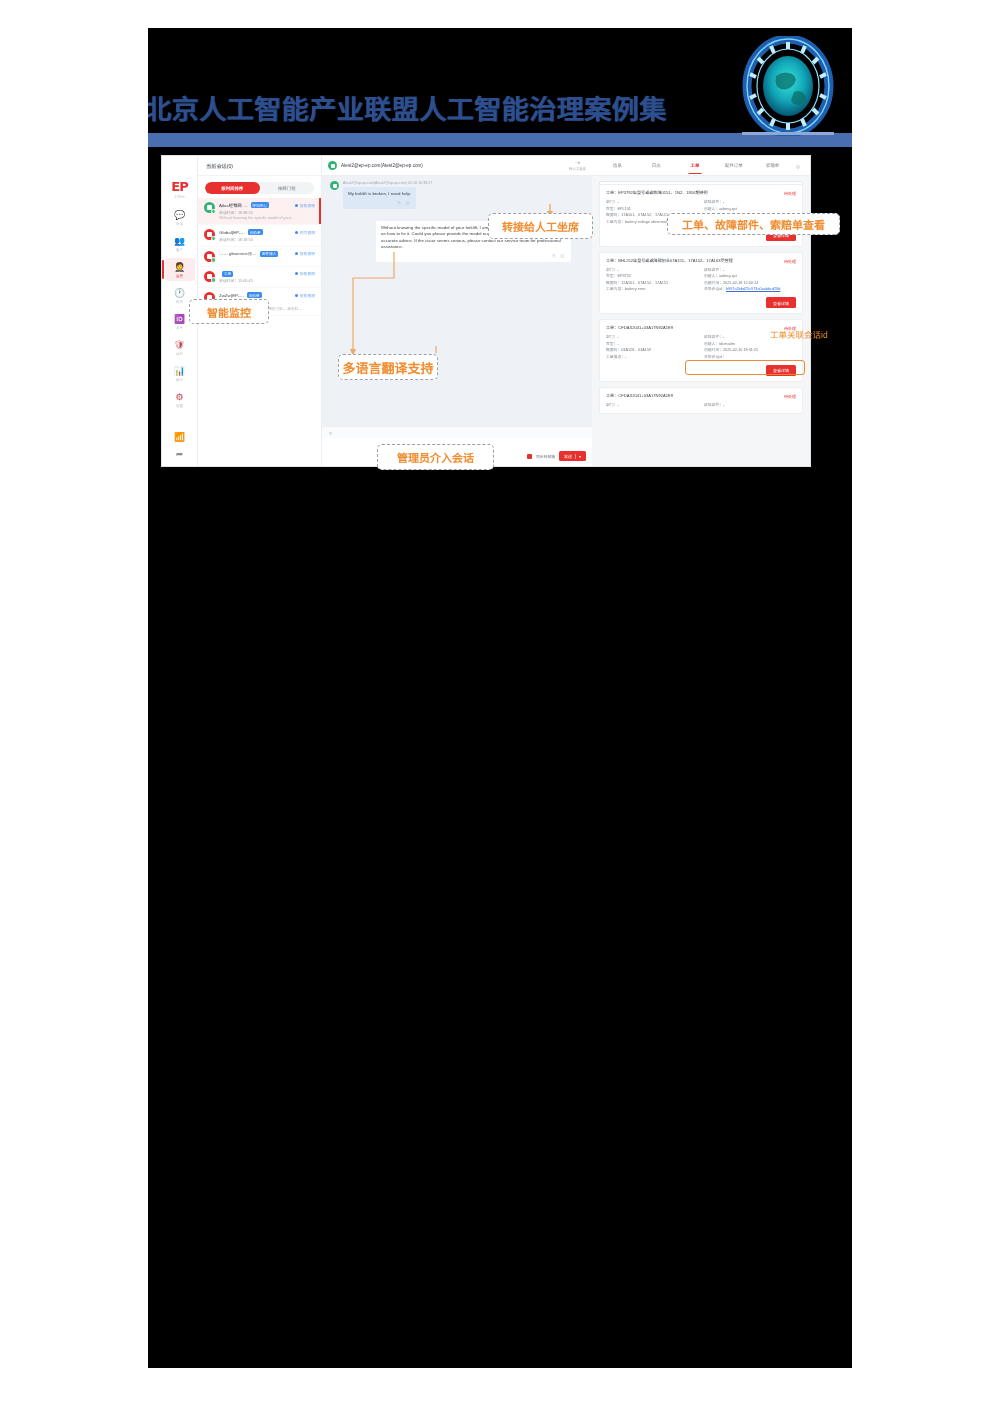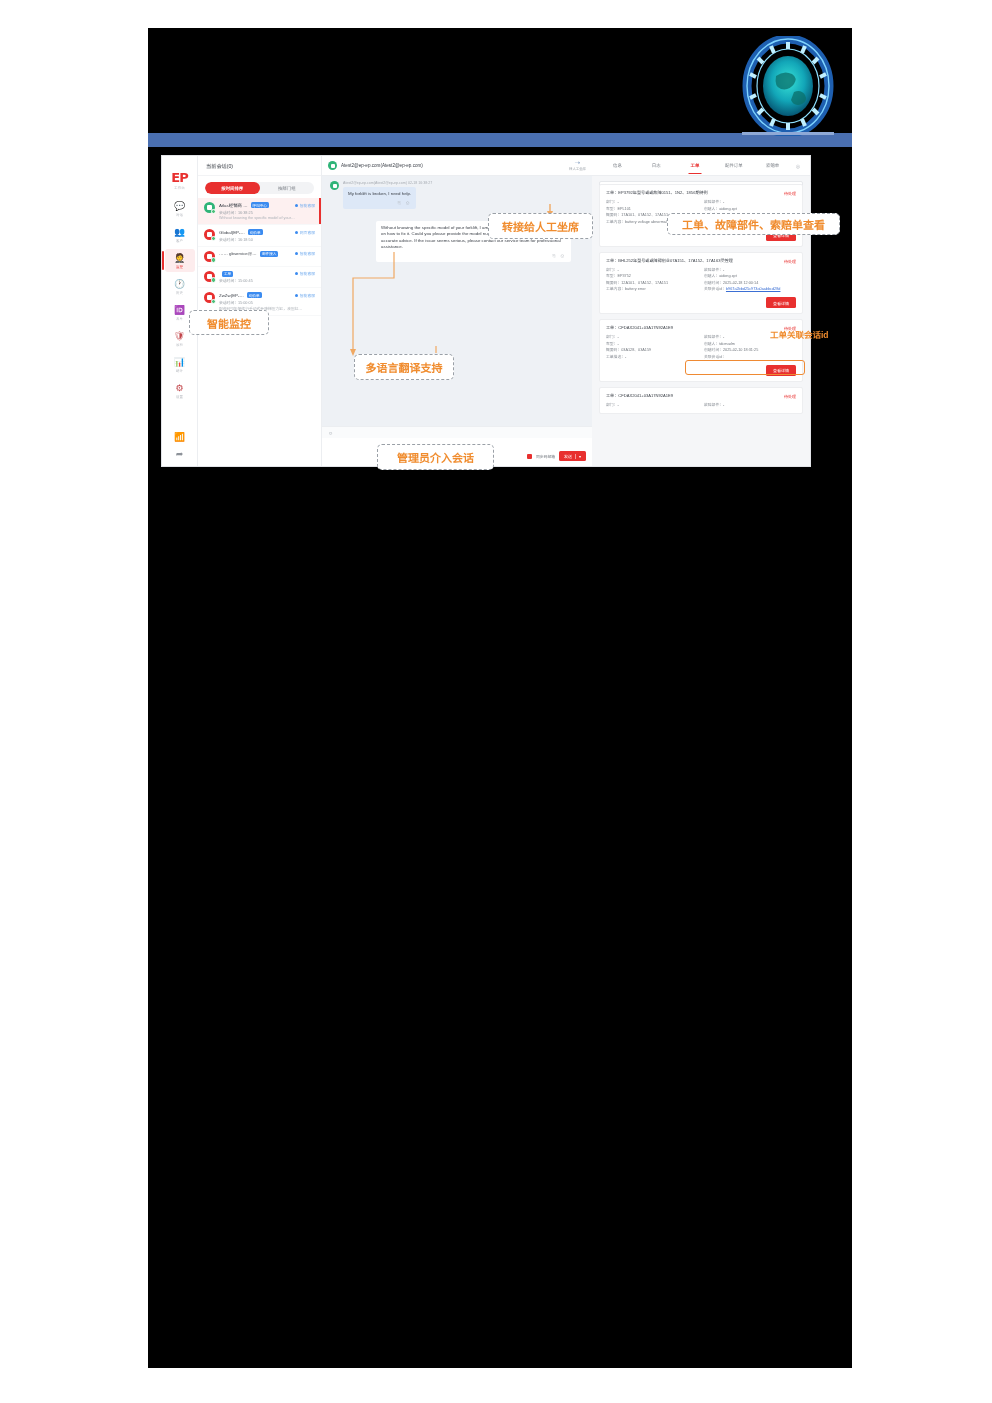--- a/index.html
+++ b/index.html
@@ -31,21 +31,21 @@
   
   #app{
     position:absolute;left:14px;top:128px;width:648px;height:310px;
     background:#f5f6f8;overflow:hidden;
     box-shadow:0 0 0 1px #e2e4e8;
   }
   
   .rail{
     position:absolute;left:0;top:0;width:36px;height:100%;
     background:#ffffff;border-right:1px solid #eceef1;
-    display:flex;flex-direction:column;align-items:center;padding-top:15px;box-sizing:border-box;
+    display:flex;flex-direction:column;align-items:center;padding-top:24px;box-sizing:border-box;
   }
   .rail-logo{font-size:13px;font-weight:bold;color:#e8302f;letter-spacing:-1px;line-height:1;margin-bottom:1px;font-family:"DejaVu Sans",sans-serif;}
   .rail-logo-sub{font-size:3.6px;color:#b9bcc2;margin-bottom:7px;}
   .rail-item{width:30px;height:23px;display:flex;flex-direction:column;align-items:center;justify-content:center;margin-bottom:3px;border-radius:3px;position:relative;}
   .rail-item.active{background:#fdeced;}
   .rail-item.active:before{content:"";position:absolute;left:-3px;top:2px;width:2px;height:19px;background:#e8302f;border-radius:1px;}
   .rail-ico{font-size:9px;line-height:10px;color:#c2454a;}
   .rail-item.active .rail-ico{color:#e8302f;}
   .rail-lbl{font-size:3.4px;color:#b3b7bd;margin-top:1px;letter-spacing:.2px;}
   .rail-item.active .rail-lbl{color:#e8302f;}
@@ -128,35 +128,36 @@
   .kv b{font-weight:normal;color:#8d9299;}
   .kv .lnk{color:#3b6fd4;text-decoration:underline;}
   .card-foot{display:flex;justify-content:flex-end;margin-top:4px;}
   .btn-detail{background:#e8302f;color:#fff;font-size:4px;border-radius:1.5px;padding:2.5px 7px;}
   
   .callout{position:absolute;border:1px dashed #9aa0a7;border-radius:5px;display:flex;align-items:center;justify-content:center;
            color:#f08c2e;font-weight:bold;background:#ffffff;box-sizing:border-box;
            font-family:"DejaVu Sans","Liberation Sans",sans-serif;}
   #co-transfer{left:340px;top:185px;width:105px;height:26px;font-size:11px;}
   #co-tickets{left:519px;top:185px;width:173px;height:22px;font-size:11px;}
-  #co-monitor{left:41px;top:282px;width:80px;height:25px;font-size:11px;}
-  #co-trans{left:206px;top:326px;width:100px;height:26px;font-size:11px;}
+  #co-monitor{left:41px;top:271px;width:80px;height:25px;font-size:11px;}
+  #co-trans{left:190px;top:326px;width:100px;height:26px;font-size:13px;}
   #co-admin{left:229px;top:416px;width:117px;height:26px;font-size:11px;}
-  #co-tid{left:622px;top:300px;font-size:8.5px;color:#f08c2e;font-weight:bold;position:absolute;border:none;background:transparent;}
+  #co-tid{left:622px;top:300px;font-size:8.5px;color:#f08c2e;font-weight:normal;position:absolute;border:none;background:transparent;}
   #ring-tid{position:absolute;left:537px;top:332px;width:118px;height:13px;border:1.4px solid #ef8a33;border-radius:3px;}
   
   #bottom-band{position:absolute;left:0;top:456px;width:704px;height:884px;background:#000;}
 </style>
 </head>
 <body>
 
 <div id="slide">
 
   <div id="title-band"></div>
 
+  <div id="slide-title">北京人工智能产业联盟人工智能治理案例集</div>
   <div id="title-rule"></div>
 
   <div id="logo-wrap">
     <svg width="92" height="100" viewBox="0 0 92 100">
       <defs>
         <radialGradient id="gl" cx="50%" cy="42%" r="60%">
           <stop offset="0%" stop-color="#38e2d6"></stop>
           <stop offset="55%" stop-color="#12a6b8"></stop>
           <stop offset="100%" stop-color="#05506e"></stop>
         </radialGradient>

